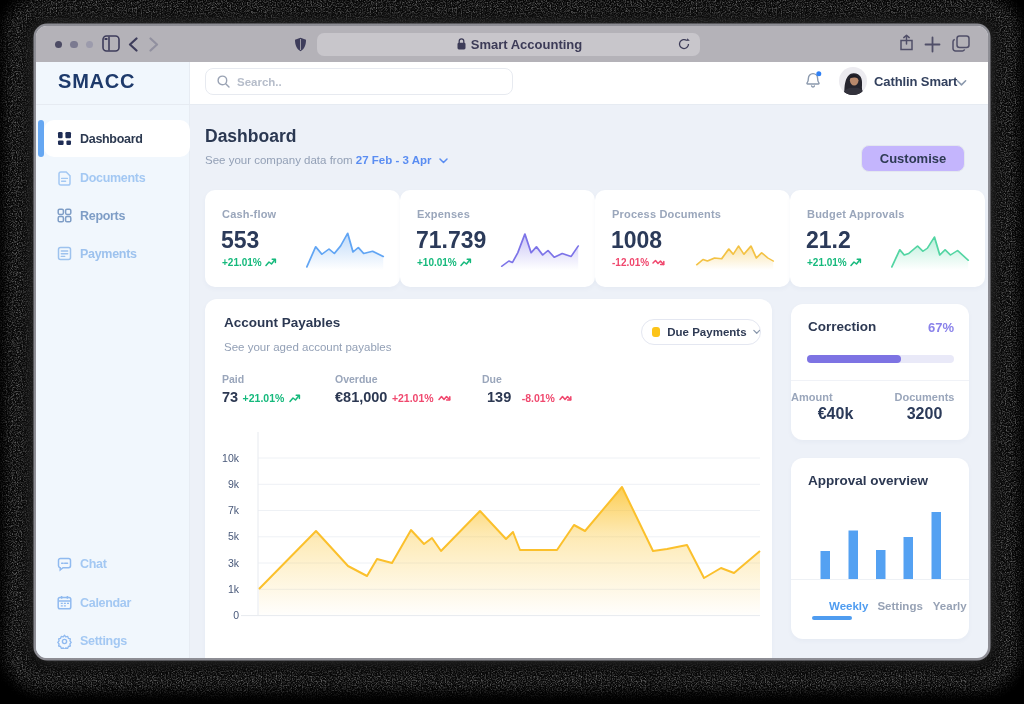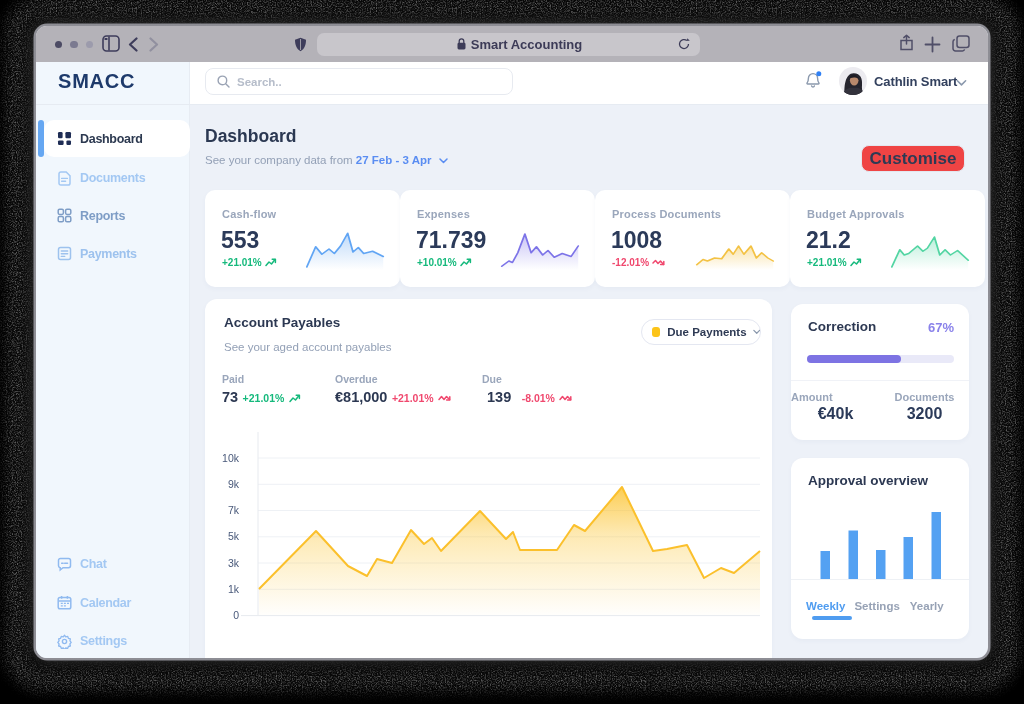--- a/index.html
+++ b/index.html
@@ -26,21 +26,21 @@
 .nav{position:absolute;left:0;width:154px;height:37px;display:flex;align-items:center;font-size:12.5px;font-weight:700;color:#a3c8f3;letter-spacing:-0.3px}
 .nav svg{margin-left:21px}
 .nav span{margin-left:8px}
 .nav.active{background:#fff;border-radius:10px;left:8px;width:146px;color:#2c3950}
 .nav.active svg{margin-left:13px}
 .bar{position:absolute;left:2px;top:94px;width:6px;height:37px;border-radius:4px;background:#66a7f2}
 
 .h1{position:absolute;left:169px;top:100px;font-size:17.5px;font-weight:700;color:#2b3852}
 .sub{position:absolute;left:169px;top:128px;font-size:11.5px;color:#93a0b6;font-weight:400}
 .sub b{color:#5a8df2;font-weight:700}
-.btn{position:absolute;left:825px;top:119px;width:104px;height:27px;background:#ef4444;border:1px solid #e3e7ef;border-radius:8px;display:flex;align-items:center;justify-content:center;font-size:17px;font-weight:700;color:#2e3a54}
+.btn{position:absolute;left:825px;top:119px;width:104px;height:27px;background:#c4b5fd;border:1px solid #e3e7ef;border-radius:8px;display:flex;align-items:center;justify-content:center;font-size:13px;font-weight:700;color:#2e3a54}
 .card{position:absolute;background:#fff;border-radius:10px;box-shadow:0 2px 5px rgba(40,72,130,0.04)}
 .sc{top:164px;width:195px;height:97px}
 .sc .t{position:absolute;left:17px;top:18px;font-size:11px;font-weight:700;color:#9aa6bb;letter-spacing:.2px}
 .sc .v{position:absolute;left:16px;top:37px;font-size:23px;font-weight:700;color:#2b3a59}
 .sc .d{position:absolute;left:17px;top:67px;font-size:10px;font-weight:700}
 .sc svg.sp{position:absolute;right:15px;bottom:17px;width:80px;height:42px}
 .gr{color:#15b97c}.rd{color:#f0486e}
 
 .big{left:169px;top:273px;width:567px;height:388px;border-radius:12px}
 .bt{position:absolute;left:19px;top:16px;font-size:13.5px;font-weight:700;color:#2c3852}
@@ -375,20 +375,20 @@
         <g fill="#54a1f2">
           <path d="M29.5 48 h9.5 v28 h-9.5 z"></path>
           <path d="M57.5 27.5 h9.5 v48.5 h-9.5 z"></path>
           <path d="M85 47 h9.5 v29 h-9.5 z"></path>
           <path d="M112.5 34 h9.5 v42 h-9.5 z"></path>
           <path d="M140.5 9 h9.5 v67 h-9.5 z"></path>
         </g>
       </svg>
       <div class="abs" style="left:0;top:121px;width:178px;height:1px;background:#eef1f5"></div>
       <div class="tabs">
-        <span style="margin-left:15px;color:#4f9cf0">Weekly</span>
+        <span style="margin-left:38px;color:#4f9cf0">Weekly</span>
         <span style="margin-left:9px">Settings</span>
         <span style="margin-left:10px">Yearly</span>
       </div>
       <div class="abs" style="left:21px;top:158px;width:40px;height:3.5px;border-radius:2px;background:#4f9cf0"></div>
     </div>
   </div>
 </div>
 
 </body></html>

